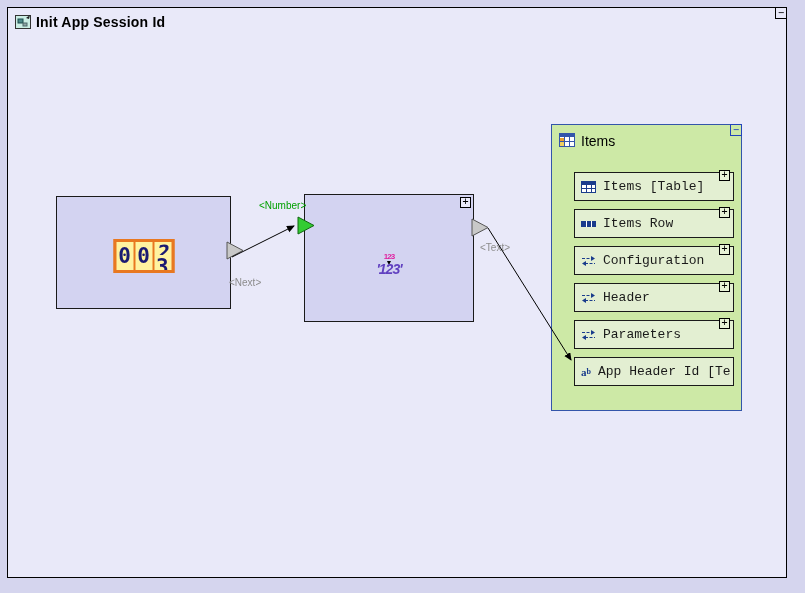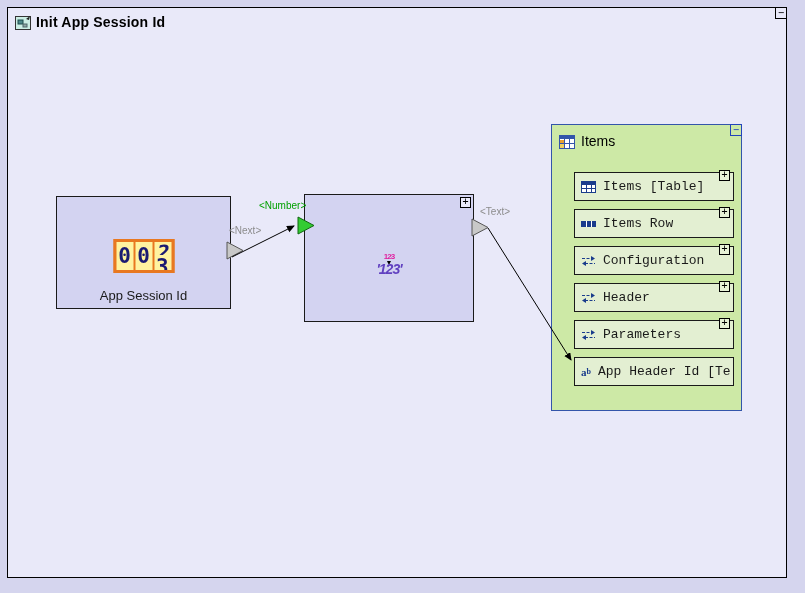--- a/index.html
+++ b/index.html
@@ -8,21 +8,21 @@
     font-family:"Liberation Sans", sans-serif;
     background:#D5D5EE;
     position:relative;
     overflow:hidden;
   }
   .canvas {
     position:absolute; left:7px; top:7px; width:780px; height:571px;
     background:#E9E9F9; border:1px solid #000;
   }
   
-  .title-row { position:absolute; left:7px; top:6px; display:flex; align-items:center; gap:4px; }
+  .title-row { position:absolute; left:7px; top:6px; display:flex; align-items:flex-start; gap:4px; }
   .title-text { font-size:14px; font-weight:bold; color:#000; letter-spacing:0.2px; }
   .collapse-btn {
     position:absolute; width:12px; height:12px; background:#E9E9F9;
     border:1px solid #000; font-size:10px; line-height:9px; text-align:center;
     color:#000; cursor:pointer; font-family:"DejaVu Sans Mono", monospace;
   }
   .main-collapse { right:-1px; top:-1px; }
   
   .node {
     position:absolute; background:#D3D3F1; border:1px solid #1a1a1a;
@@ -57,28 +57,28 @@
   .convert-icon {
     position:absolute; left:50%; top:58px; transform:translateX(-50%);
     text-align:center; line-height:7px;
   }
   .ci-num  { font-size:8px; font-weight:bold; color:#E020A0; display:block; letter-spacing:-1px;}
   .ci-arrow{ font-size:7px; color:#000; display:block; line-height:6px; }
   .ci-text { font-size:14px; font-weight:bold; color:#6040C0; display:block; letter-spacing:-1px;font-style:italic;}
   
   .port { position:absolute; width:18px; height:19px; cursor:pointer; }
   .port-label { position:absolute; font-size:10px; white-space:nowrap; }
-  .lbl-gray  { color:#8C8C8C; }
+  .lbl-gray  { color:#8C8C8C;margin-top:36px; }
   .lbl-green { color:#00A000; }
   
   .items-panel {
     position:absolute; left:543px; top:116px; width:191px; height:287px;
     background:#CDE9A6; border:1px solid #3355AA;
   }
-  .panel-header { position:absolute; left:7px; top:8px; display:flex; align-items:flex-end; gap:6px; }
+  .panel-header { position:absolute; left:7px; top:8px; display:flex; align-items:flex-start; gap:6px; }
   .panel-title { font-size:14px; color:#000; }
   .panel-collapse {
     right:-1px; top:-1px; background:#CDE9A6; border-color:#2244BB; color:#2244BB;
   }
   .item-row {
     position:absolute; left:22px; width:160px; height:29px;
     background:#E3EFD2; border:1px solid #1a1a1a;
     display:flex; align-items:center; padding-left:6px; cursor:pointer;
   }
   .item-label {
@@ -119,23 +119,22 @@
       <span class="counter-cell">0</span>
       <span class="counter-cell roll">
         <span class="roll-half rh-top">
             <span>2</span>
           </span>
         <span class="roll-half rh-bottom">
             <span>3</span>
           </span>
       </span>
     </span>
-    <div class="node-label">App Session Id</div>
-  </div>
-  <span class="port-label lbl-gray" style="left:221px; top:217px;">&lt;Next&gt;</span>
+  </div>
+  <span class="port-label lbl-gray" style="left:221px; top:233px;">&lt;Next&gt;</span>
   <span class="port" style="left:218px; top:233px;">
     <svg width="18" height="19" viewBox="0 0 18 19">
         <polygon points="1,1 1,18 17,9.5" fill="#C8C8C8" stroke="#555"></polygon>
       </svg>
   </span>
 
   <div class="node node-2">
     <div class="expand-btn node-expand">+</div>
     <span class="convert-icon">
       <span class="ci-num">123</span>

